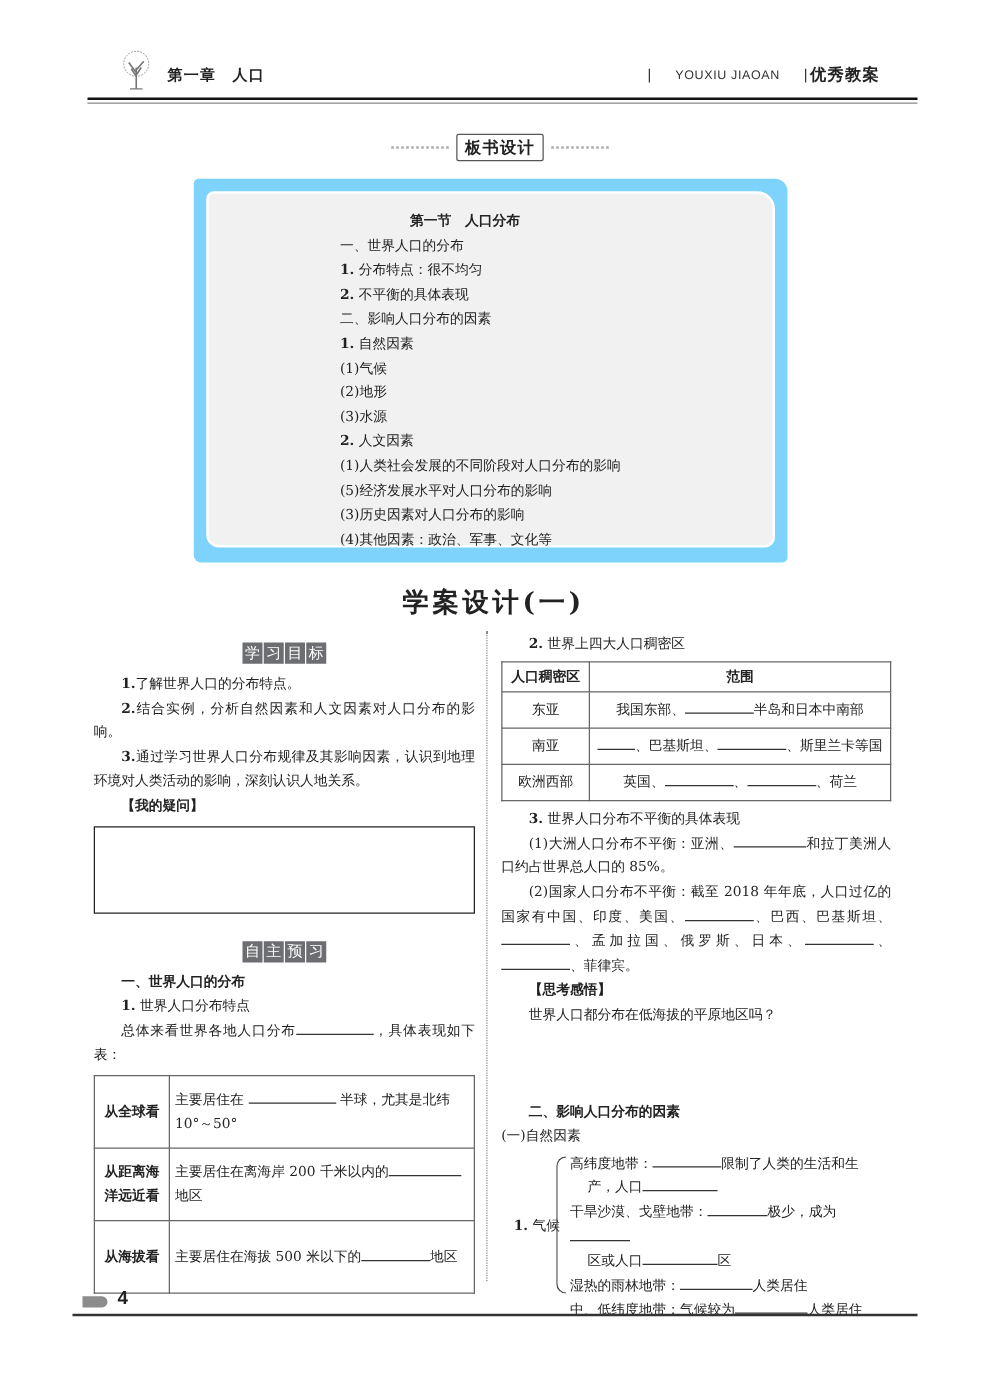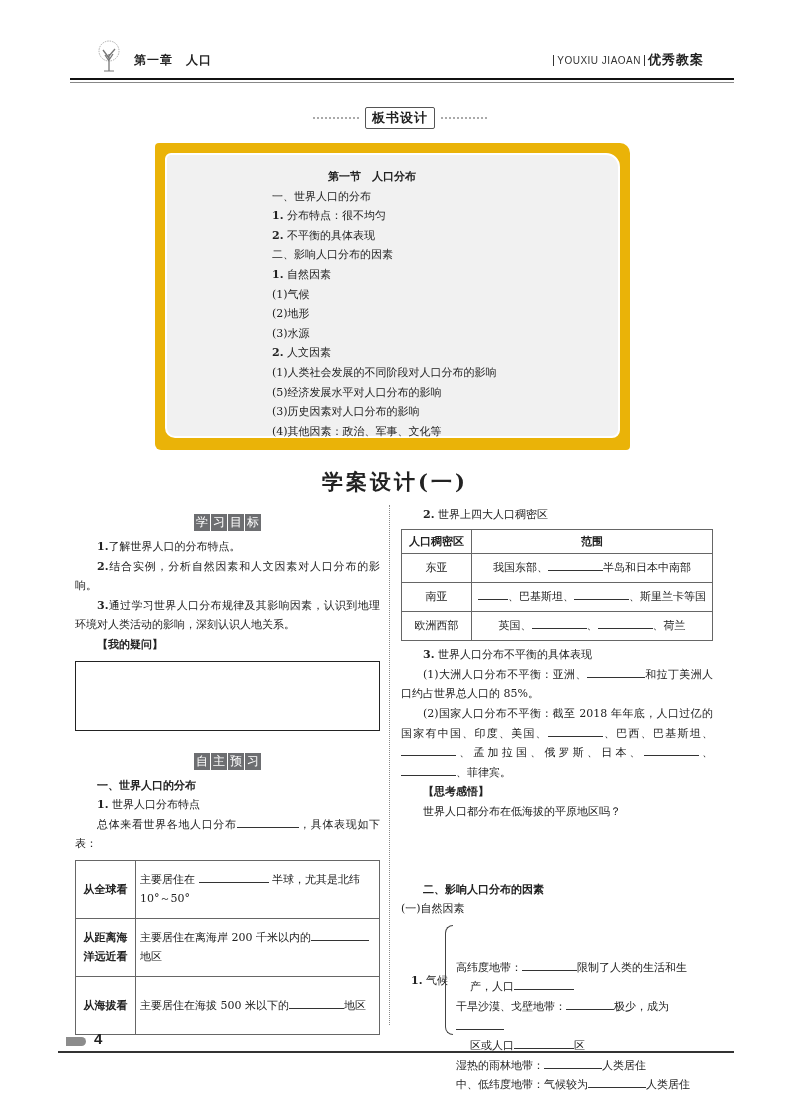--- a/index.html
+++ b/index.html
@@ -4,30 +4,30 @@
 <style>
   * { box-sizing: border-box; margin: 0; padding: 0; }
   html, body { width: 790px; height: 1108px; background: #ffffff; overflow: hidden; }
   body { position: relative; font-family: "DejaVu Serif", "Liberation Serif", serif; color: #222; font-size: 11px; }
 
   
   .hdr { position: absolute; left: 78px; top: 40px; width: 656px; height: 34px; }
   .hdr .tree { position: absolute; left: 16px; top: 0px; width: 30px; height: 32px; }
   .hdr .chapter { position: absolute; left: 56px; top: 12px; font-size: 12px; font-weight: bold; letter-spacing: 1px; font-family: "DejaVu Sans", sans-serif; }
   .hdr .brand { position: absolute; right: 30px; top: 11px; font-size: 12px; display: flex; align-items: center; gap: 3px; }
-  .hdr .brand .en { font-family: "Liberation Sans", sans-serif; font-size: 10px; letter-spacing: 0.5px; border-left: 1px solid #333; border-right: 1px solid #333; padding: 0 3px; color: #333; }
+  .hdr .brand .en { font-family: "Liberation Sans", sans-serif; font-size: 10px; letter-spacing: 0.5px; border-left: 1px solid #333; border-right: 1px solid #333; padding: 0 20px; color: #333; }
   .hdr .brand .cn { font-family: "DejaVu Sans", sans-serif; font-weight: bold; font-size: 13px; letter-spacing: 1px; }
   .rule-top1 { position: absolute; left: 70px; top: 78px; width: 664px; height: 2px; background: #111; }
   .rule-top2 { position: absolute; left: 70px; top: 82px; width: 664px; height: 1px; background: #888; }
 
   
   .bs-title { position: absolute; left: 300px; top: 106px; width: 200px; height: 24px; display: flex; align-items: center; justify-content: center; gap: 6px; }
   .bs-title .dots { width: 46px; border-top: 2px dotted #aaa; }
   .bs-title .lbl { border: 1px solid #555; padding: 1px 6px; font-size: 13px; font-weight: bold; letter-spacing: 1px; border-radius: 2px; }
-  .board { position: absolute; left: 155px; top: 143px; width: 475px; height: 307px; background: #eab308; border-radius: 4px 10px 4px 6px; }
+  .board { position: absolute; left: 155px; top: 143px; width: 475px; height: 307px; background: #7dd3fc; border-radius: 4px 10px 4px 6px; }
   .board-inner { position: absolute; left: 10px; top: 10px; right: 10px; bottom: 12px; background: #f1f1f1; border: 2px solid #fff; border-radius: 6px 14px 8px 10px; }
   .board-content { position: absolute; left: 105px; top: 12px; font-size: 11px; line-height: 19.6px; }
   .board-content .bt { font-family: "DejaVu Sans", sans-serif; font-weight: bold; text-align: center; width: 200px; margin-left: 0px; }
 
   
   .sec-title { position: absolute; left: 0; width: 790px; top: 468px; text-align: center; font-size: 21px; font-weight: bold; letter-spacing: 3px; }
 
   
   .col-div { position: absolute; left: 389px; top: 505px; height: 520px; border-left: 1px dotted #888; }
 
@@ -49,21 +49,21 @@
   
   .right { position: absolute; left: 401px; top: 505px; width: 312px; font-size: 11px; line-height: 19.6px; }
   table.t2 { width: 100%; border-collapse: collapse; border: 1.5px solid #222; margin: 4px 0 4px 0; }
   table.t2 td { border: 1px solid #666; text-align: center; font-size: 11px; height: 29px; padding: 2px 2px; }
   table.t2 td.k { width: 70px; }
   table.t2 tr.hd td { font-family: "DejaVu Sans", sans-serif; font-weight: bold; height: 22px; }
 
   .climate { position: relative; margin-top: 2px; height: 118px; }
   .climate .lbl { position: absolute; left: 10px; top: 50px; }
   .climate .brace { position: absolute; left: 44px; top: 4px; width: 8px; height: 110px; border: 1px solid #444; border-right: none; border-radius: 8px 0 0 8px; }
-  .climate .lines { position: absolute; left: 55px; top: 0; width: 260px; margin-top: 37px; }
+  .climate .lines { position: absolute; left: 55px; top: 0; width: 260px; }
 
   
   .pg-tab { position: absolute; left: 66px; top: 1037px; width: 20px; height: 9px; background: #8c8c8c; border-radius: 0 5px 5px 0; }
   .pg-num { position: absolute; left: 94px; top: 1030px; font-family: "Liberation Sans", sans-serif; font-weight: bold; font-size: 15px; }
   .rule-bot { position: absolute; left: 58px; top: 1051px; width: 676px; height: 1.5px; background: #333; }
 </style>
 </head>
 <body>
 
 <div class="hdr">

